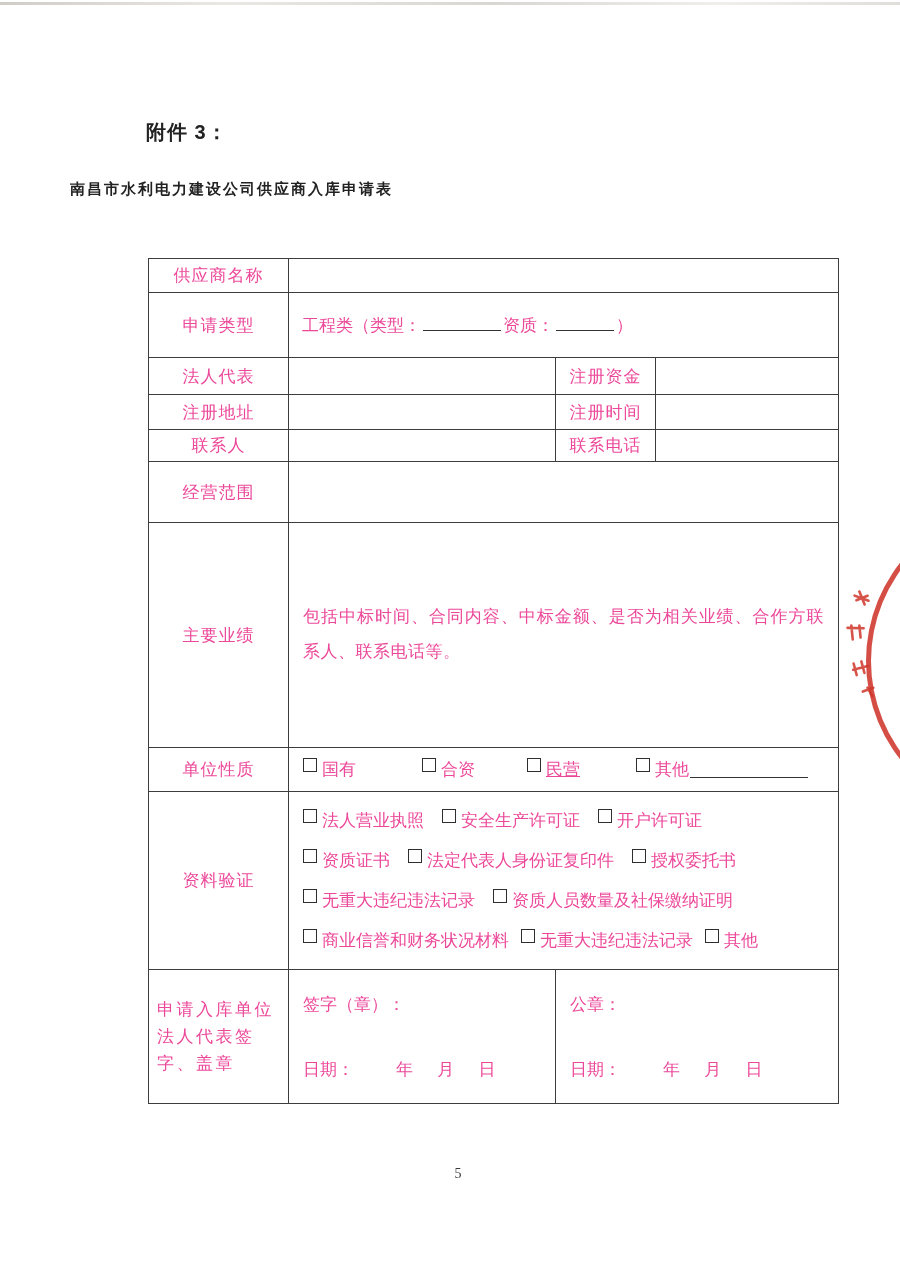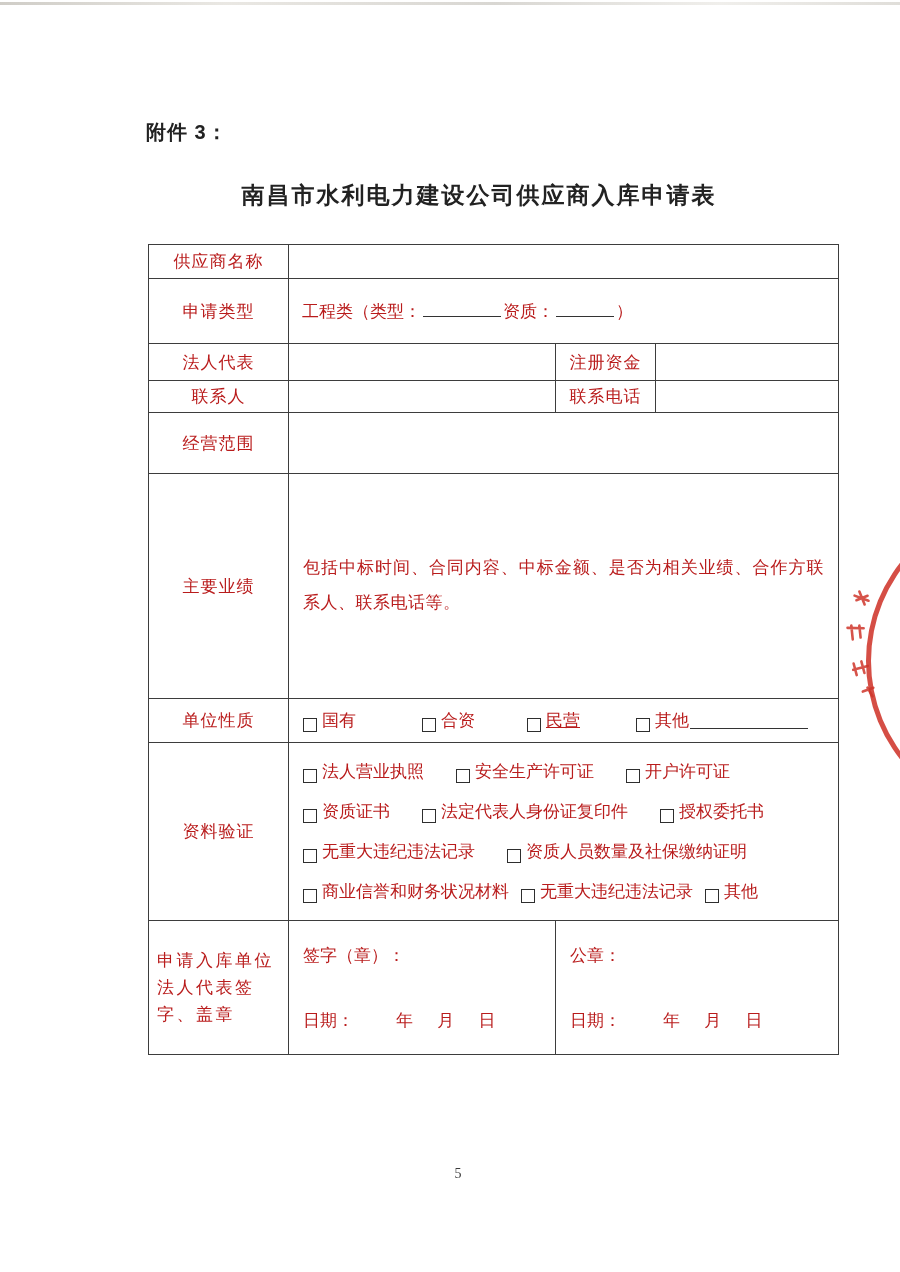--- a/index.html
+++ b/index.html
@@ -16,28 +16,27 @@
     background:linear-gradient(90deg,#b6b2a9 0%,#dedbd4 25%,#c4c1ba 55%,#e8e6e1 80%,#cfccc5 100%);
     opacity:.65;
   }
   .attachment-label {
     position:absolute; left:146px; top:119px;
     font-family:"Liberation Sans", sans-serif;
     font-weight:bold; font-size:20px; letter-spacing:1px;
   }
   .doc-title {
     position:absolute; left:70px; right:12px; top:180px;
-    text-align:center;
     font-family:"Liberation Sans", sans-serif;
-    font-weight:bold; font-size:23px; letter-spacing:2px;
+    font-weight:bold; font-size:15px; letter-spacing:2px;
   }
   table.form {
-    position:absolute; left:148px; top:244px; width:690px;
+    position:absolute; left:148px; top:258px; width:690px;
     border-collapse:collapse; table-layout:fixed;
-    font-size:17px; color:#b91c1c;
+    font-size:17px; color:#ec4899;
   }
   .form th, .form td {
     border:1.6px solid #3d3d3d;
     vertical-align:middle;
     font-weight:normal;
     padding:0;
   }
   .form th {
     text-align:center;
     letter-spacing:1px;
@@ -73,31 +72,31 @@
     width:14px; height:14px;
     border:1.6px solid #2e2e2e;
     margin-right:5px;
     vertical-align:-1px;
     background:transparent;
   }
   .options-cell .cell-inner {
     display:flex; align-items:center;
     padding-left:14px;
   }
-  .opt { white-space:nowrap; display:inline-flex; align-items:flex-end; }
+  .opt { white-space:nowrap; display:inline-flex; align-items:flex-start; }
   .opt-gap1 { margin-left:66px; }
   .opt-gap2 { margin-left:52px;text-decoration:underline; }
   .opt-gap3 { margin-left:56px; }
   .verify-cell .cell-inner {
     height:176px;
     display:flex; flex-direction:column;
     justify-content:space-evenly;
     padding-left:14px;
   }
-  .verify-line { display:flex; align-items:center; gap:32px; }
+  .verify-line { display:flex; align-items:center; gap:18px; }
   .sig-label { line-height:1.6; letter-spacing:2.5px; text-align:left; padding:0 4px 0 8px; }
   .sig-cell .cell-inner {
     height:133px;
     display:flex; flex-direction:column;
     justify-content:center;
     gap:42px;
     padding-left:14px;
   }
   .date-line .date-blank { margin-left:42px; letter-spacing:10px; }
   .page-number {
@@ -148,20 +147,26 @@
     </td>
   </tr>
 
   <tr class="r-legal">
     <th>法人代表</th>
     <td><span class="cell-content"></span></td>
     <th>注册资金</th>
     <td><span class="cell-content"></span></td>
   </tr>
 
+  <tr class="r-address">
+    <th>注册地址</th>
+    <td><span class="cell-content"></span></td>
+    <th>注册时间</th>
+    <td><span class="cell-content"></span></td>
+  </tr>
 
   <tr class="r-contact">
     <th>联系人</th>
     <td><span class="cell-content"></span></td>
     <th>联系电话</th>
     <td><span class="cell-content"></span></td>
   </tr>
 
   <tr class="r-scope">
     <th>经营范围</th>

